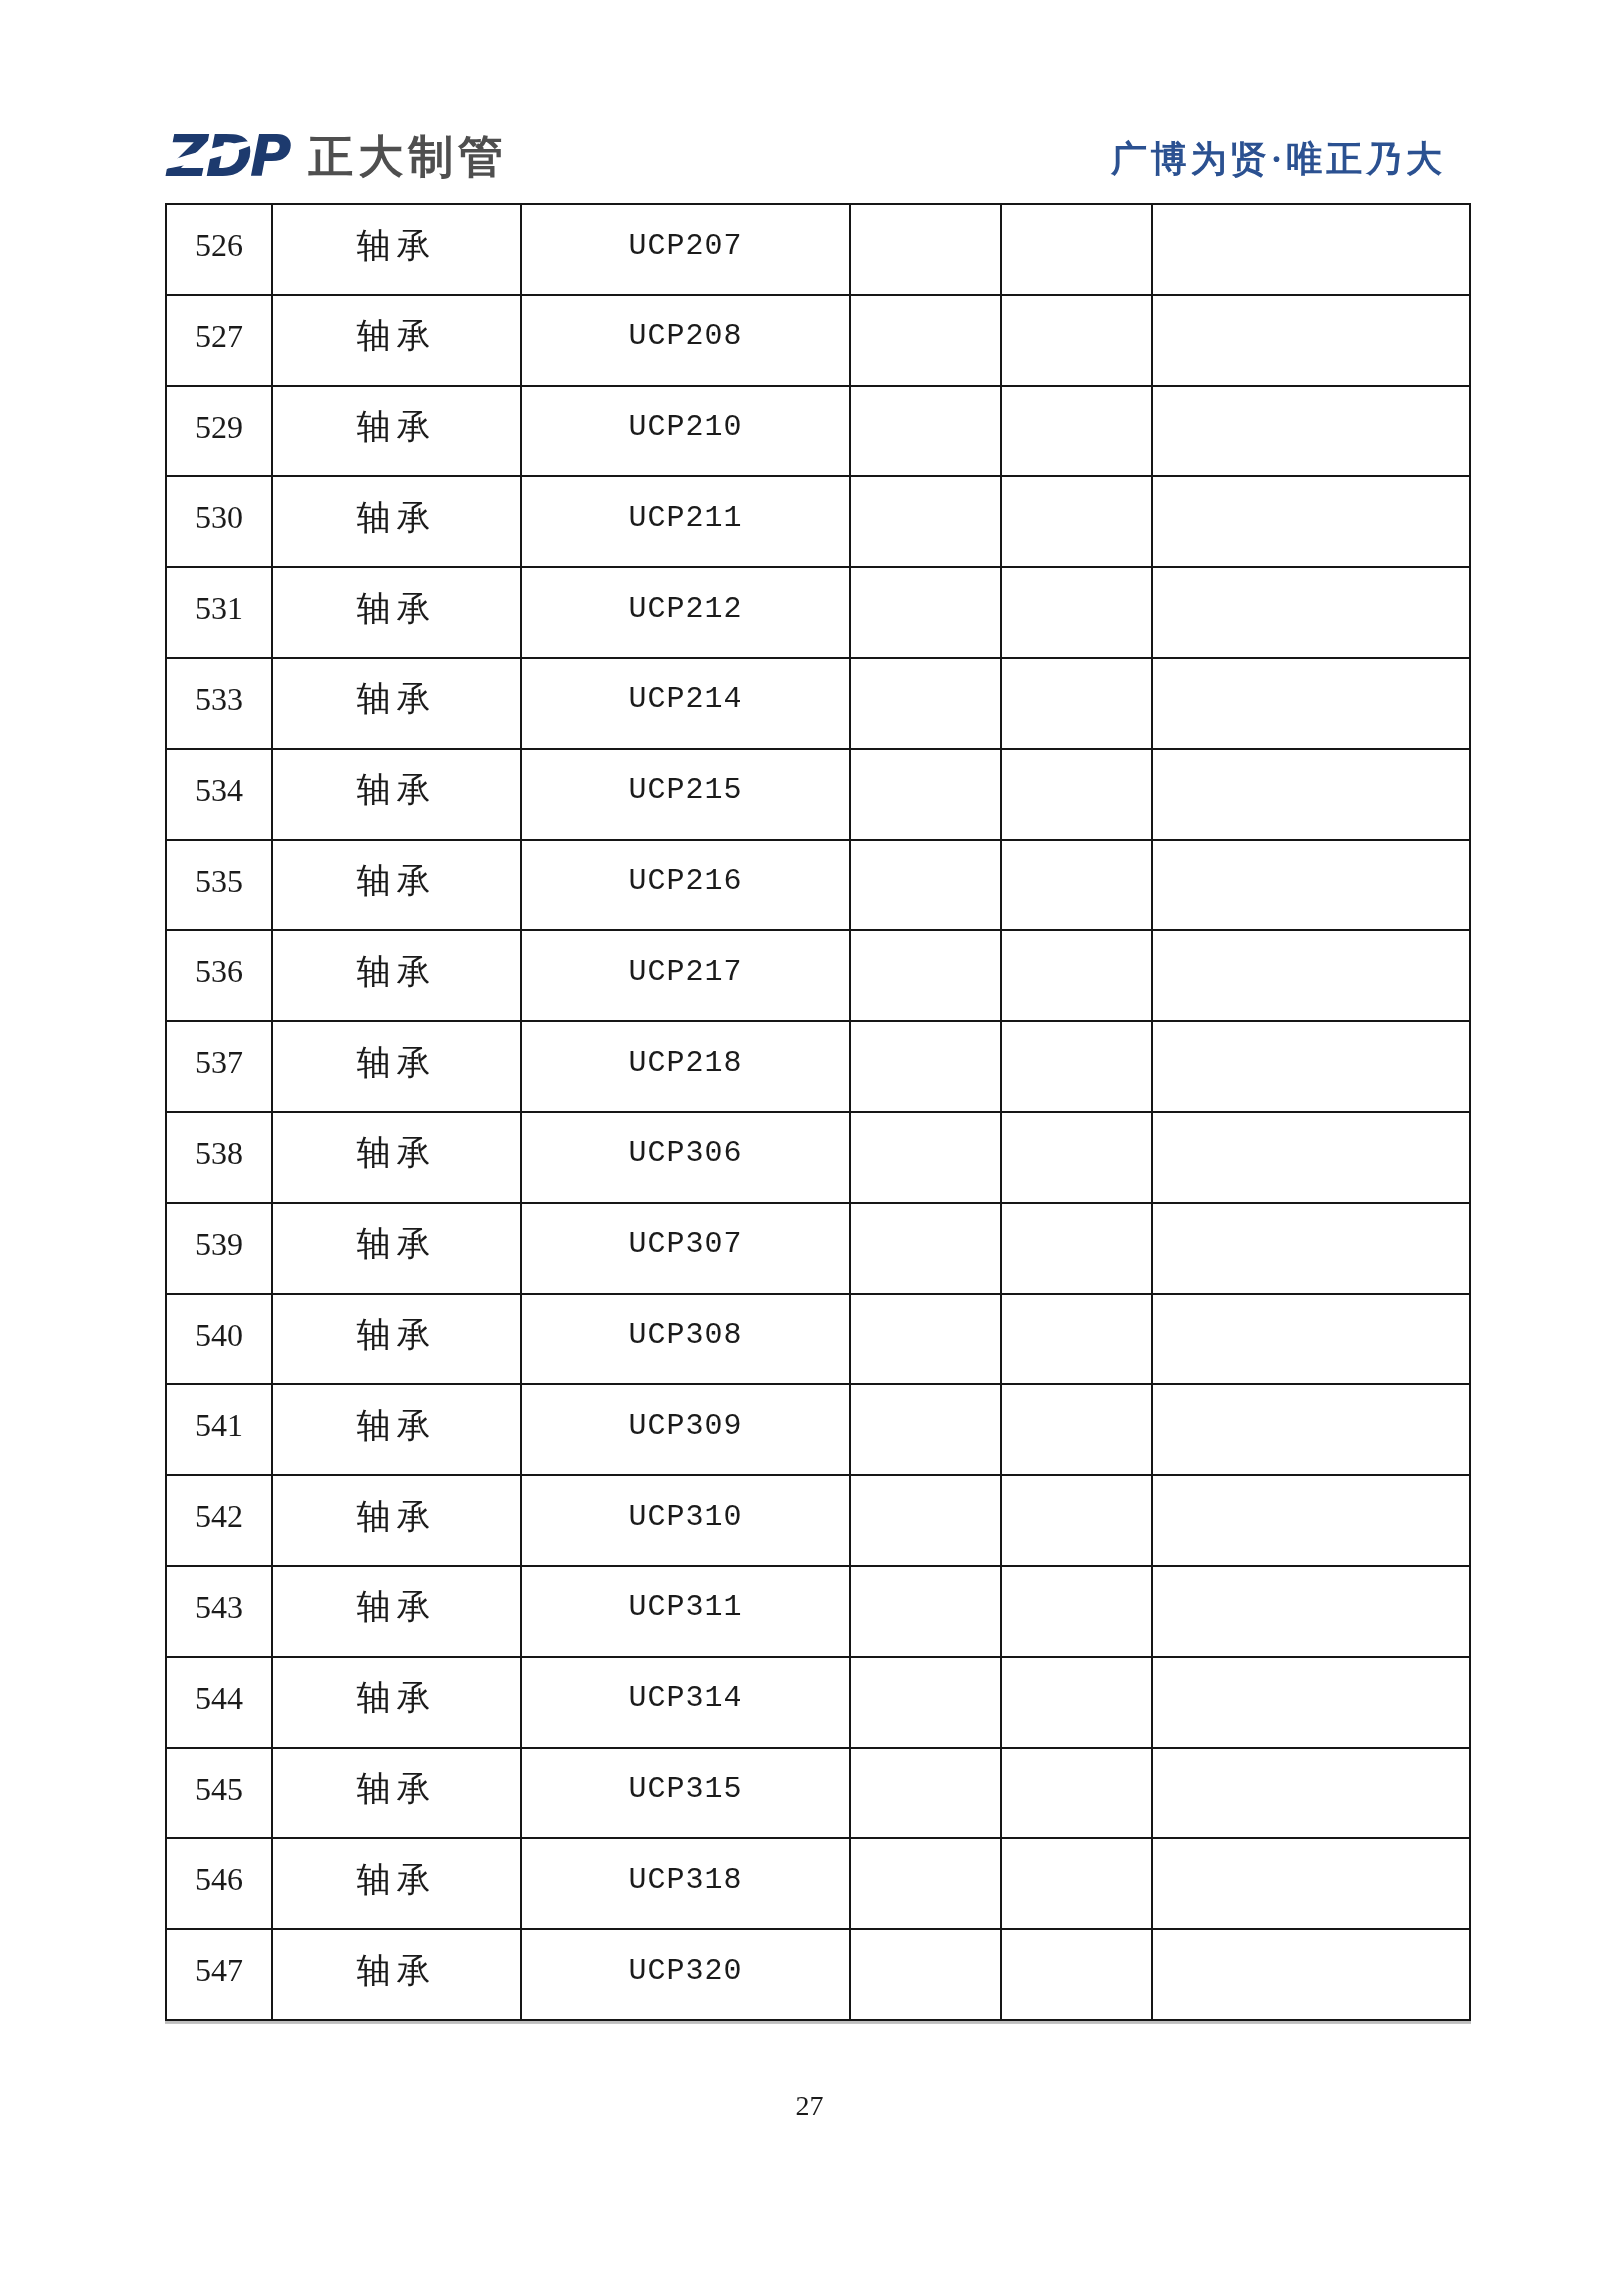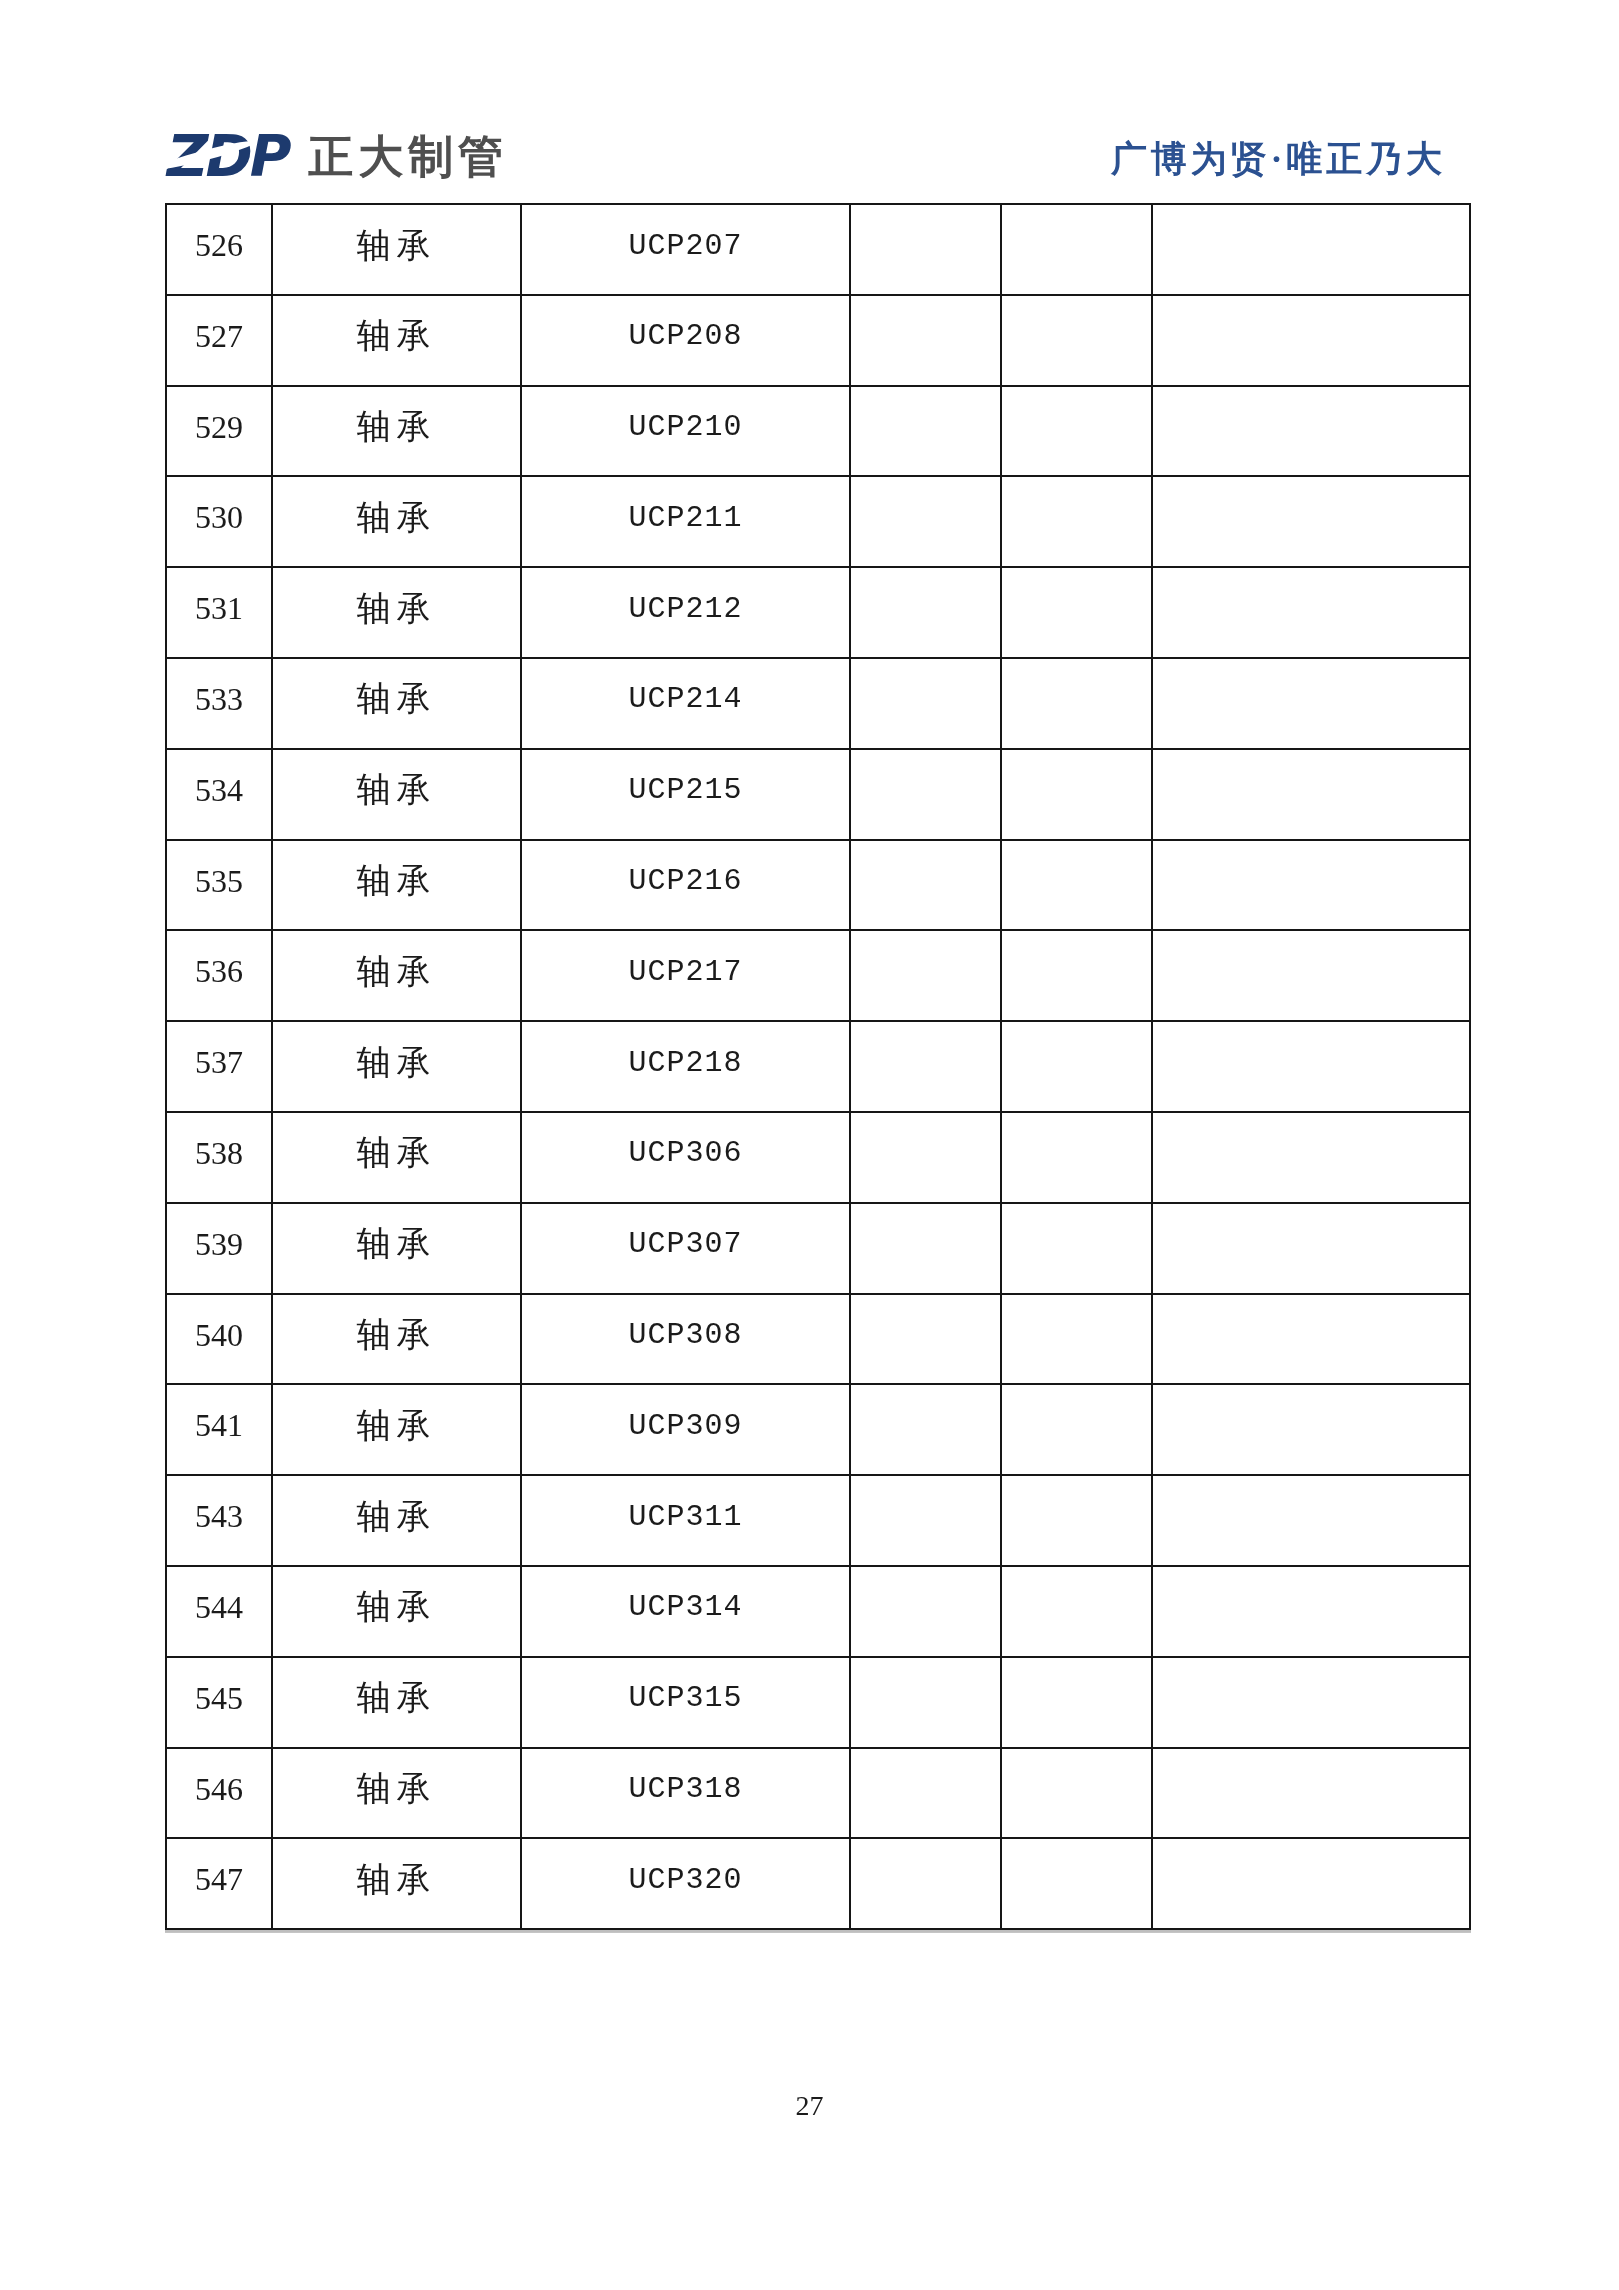--- a/index.html
+++ b/index.html
@@ -208,20 +208,28 @@
         </tr>
         <tr>
           <td class="c0">541</td>
           <td class="c1">轴承</td>
           <td class="c2">UCP309</td>
           <td class="c3"></td>
           <td class="c4"></td>
           <td class="c5"></td>
         </tr>
         <tr>
+          <td class="c0">542</td>
+          <td class="c1">轴承</td>
+          <td class="c2">UCP310</td>
+          <td class="c3"></td>
+          <td class="c4"></td>
+          <td class="c5"></td>
+        </tr>
+        <tr>
           <td class="c0">543</td>
           <td class="c1">轴承</td>
           <td class="c2">UCP311</td>
           <td class="c3"></td>
           <td class="c4"></td>
           <td class="c5"></td>
         </tr>
         <tr>
           <td class="c0">544</td>
           <td class="c1">轴承</td>

